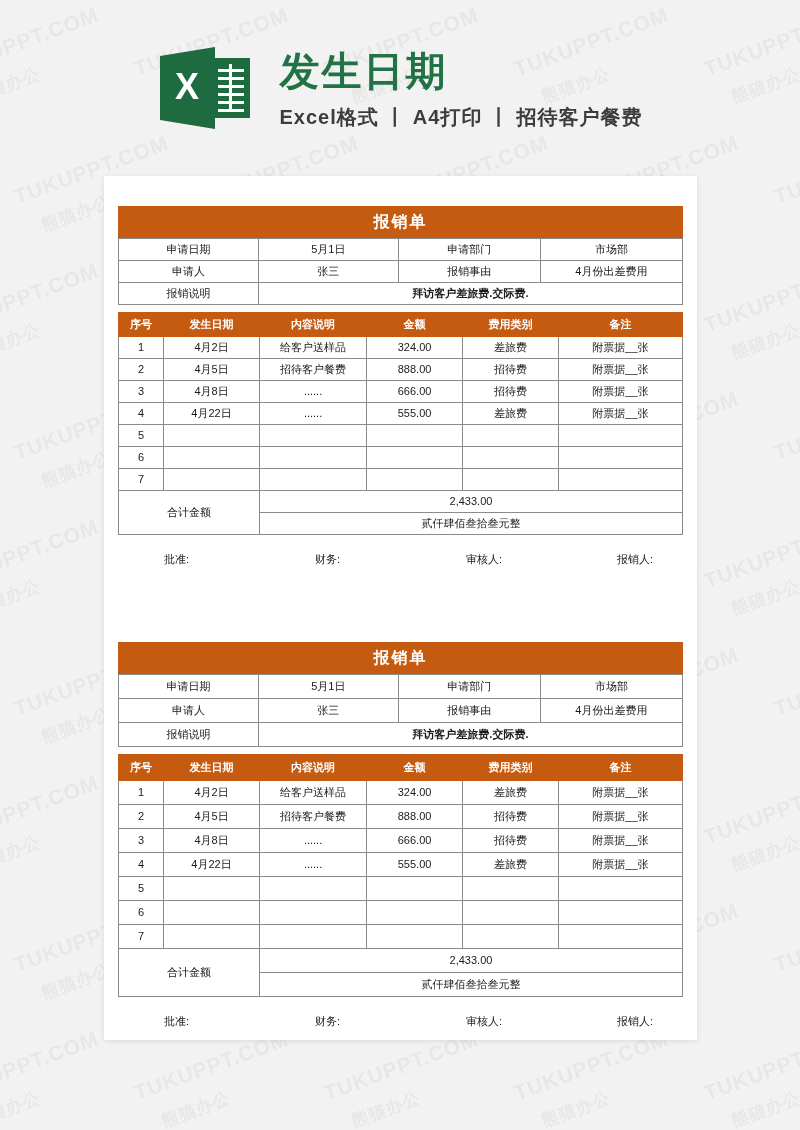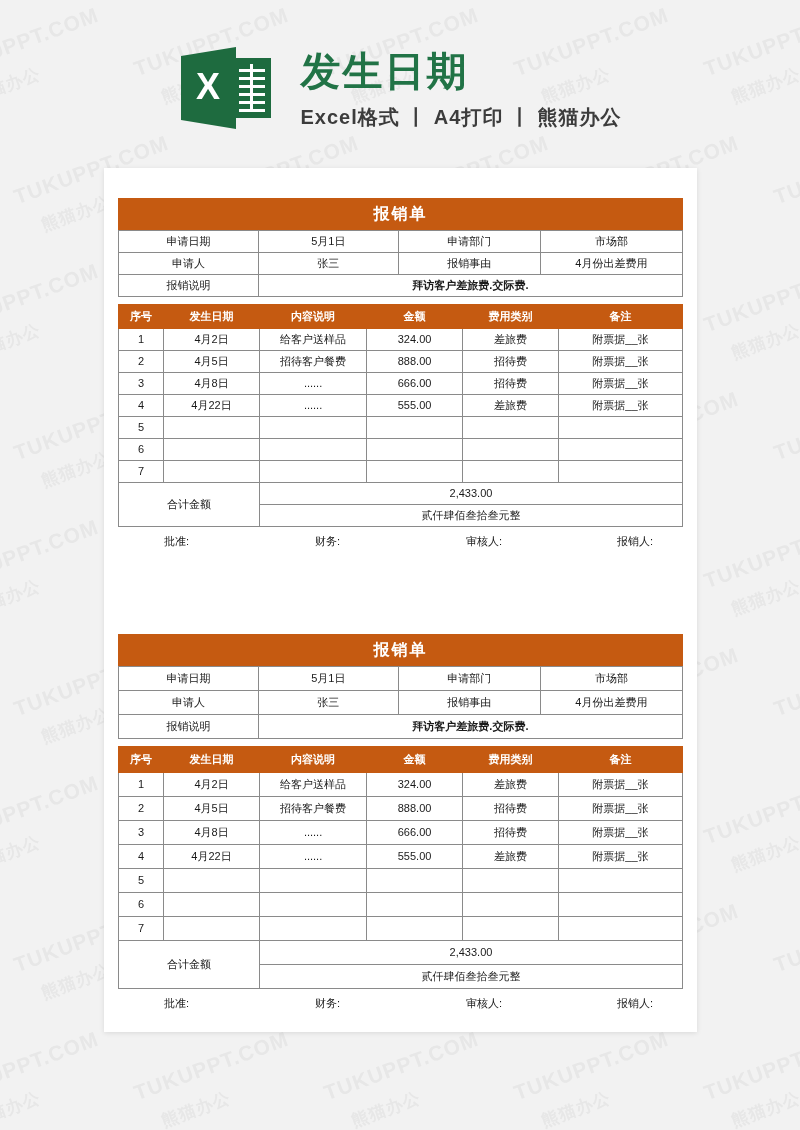--- a/index.html
+++ b/index.html
@@ -68,21 +68,21 @@
     font-size: 20px;
     font-weight: bold;
     color: #3c3c3c;
     letter-spacing: 1px;
   }
 
   
   .paper {
     position: absolute;
     left: 104px;
-    top: 168px;
+    top: 176px;
     width: 593px;
     height: 864px;
     background: #ffffff;
     box-shadow: 0 1px 5px rgba(0,0,0,0.10);
     z-index: 8;
   }
 
   
   .form-block {
     position: absolute;
@@ -135,21 +135,21 @@
   .form-block.second tr.colhead td { height: 26px; }
 
   td.total-label { font-size: 11px; }
   td.total-num { font-size: 11px; }
 
   .spacer-gap { height: 7px; }
 
   
   .sign-row {
     display: flex;
-    margin-top: 7px;
+    margin-top: 17px;
     padding: 0 30px 0 46px;
     font-size: 11px;
     color: #1a1a1a;
   }
   .sign-item { flex: 1 1 0; text-align: left; }
   .sign-item.last { flex: 0 0 auto; }
 </style>
 </head>
 <body>
 
@@ -258,21 +258,21 @@
         <rect x="61" y="40" width="26" height="5" fill="#1e6b3f"></rect>
         <rect x="61" y="48" width="26" height="5" fill="#1e6b3f"></rect>
         <rect x="61" y="56" width="26" height="5" fill="#1e6b3f"></rect>
         <rect x="61" y="64" width="26" height="5" fill="#1e6b3f"></rect>
         <rect x="72" y="24" width="3" height="48" fill="#ffffff"></rect>
         <text x="30" y="59" font-family="Liberation Sans, sans-serif" font-size="36" font-weight="bold" fill="#ffffff" text-anchor="middle">X</text>
       </svg>
     </div>
     <div class="banner-text">
       <div class="banner-title">发生日期</div>
-      <div class="banner-sub">Excel格式 丨 A4打印 丨 熊猫办公</div>
+      <div class="banner-sub">Excel格式 丨 A4打印 丨 招待客户餐费</div>
     </div>
   </div>
 </div>
 
 <div class="paper">
 
   <div class="form-block first">
     <div class="form-title">报销单</div>
 
     <table class="grid">

